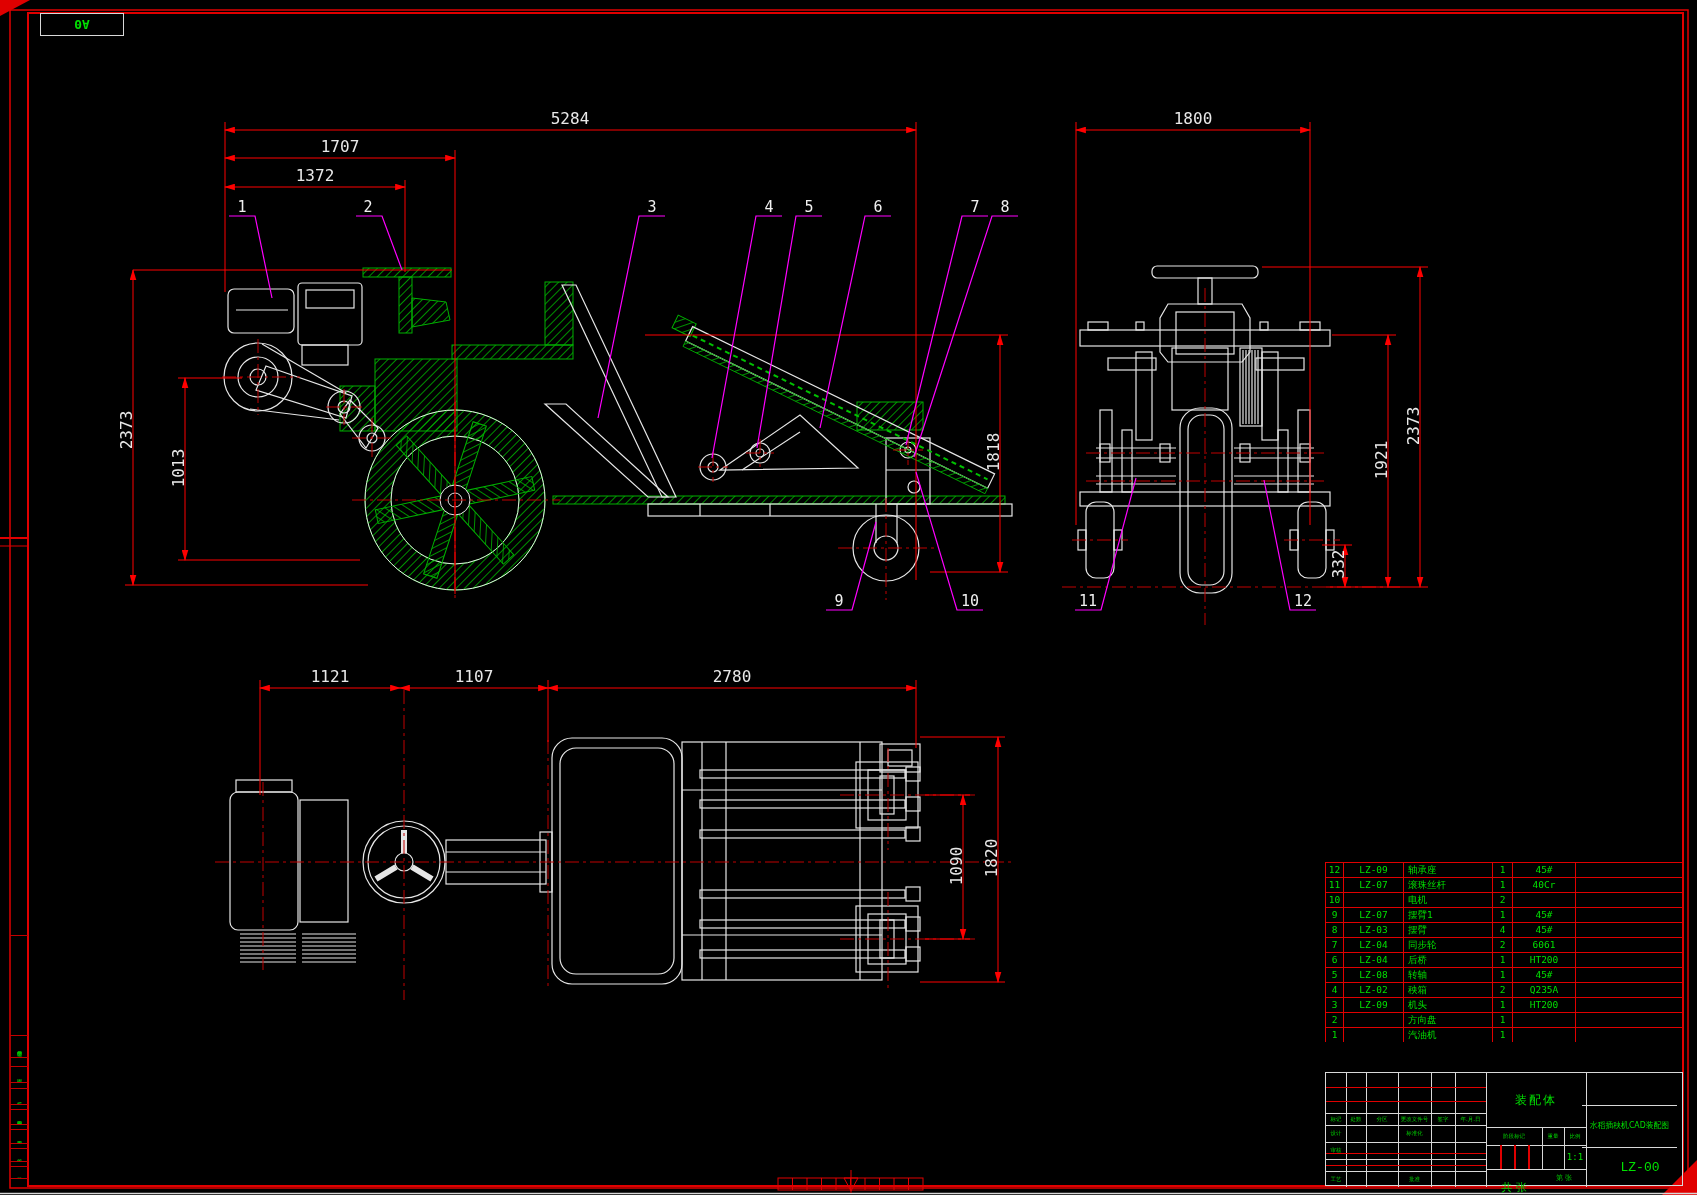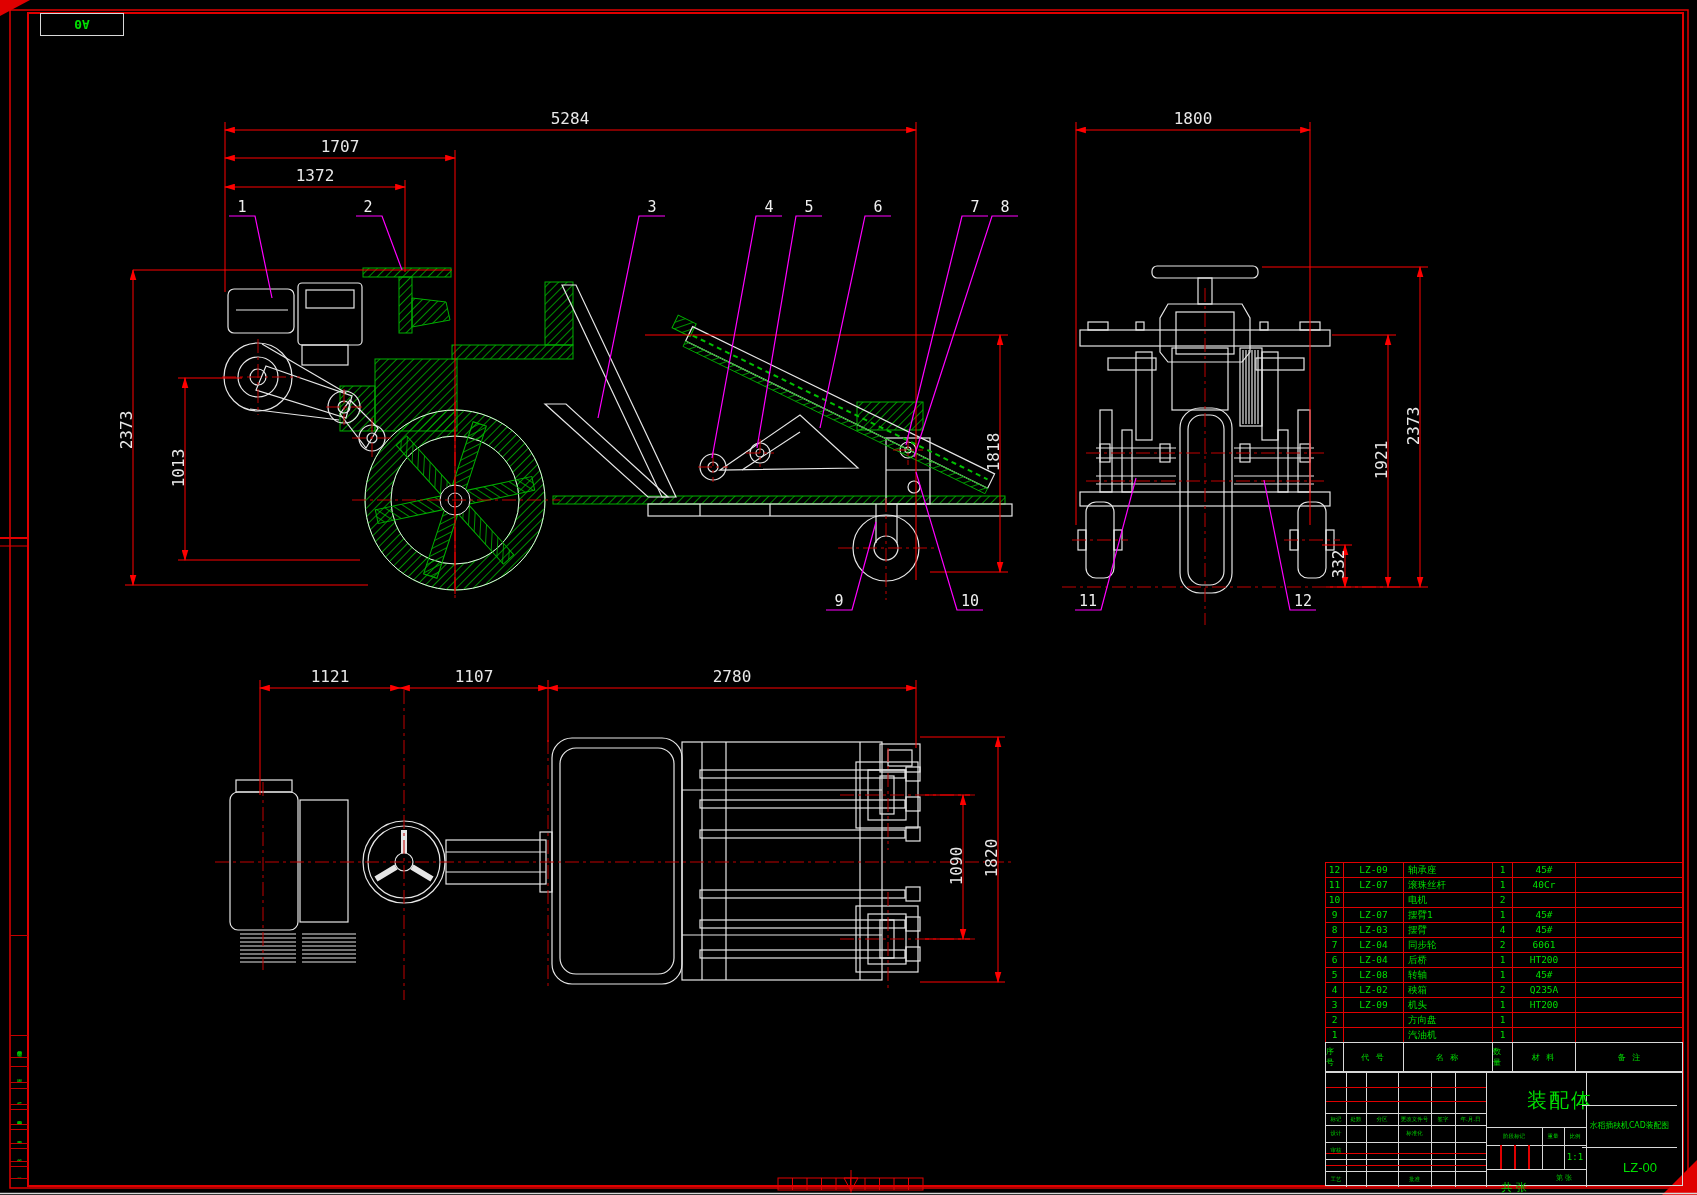--- a/index.html
+++ b/index.html
@@ -467,28 +467,20 @@
         <span></span>
       </div>
   <div class="bom-row">
         <span>1</span>
         <span></span>
         <span class="cjk">汽油机</span>
         <span>1</span>
         <span></span>
         <span></span>
       </div>
-  <div id="bomhead">
-    <span>序号</span>
-    <span>代 号</span>
-    <span>名 称</span>
-    <span>数量</span>
-    <span>材 料</span>
-    <span>备 注</span>
-  </div>
 </div>
 
 <div id="tblock">
 
   <div class="abs wl" style="left:160px;top:0;width:1px;height:114px"></div>
   <div class="abs wl" style="left:260px;top:0;width:1px;height:114px"></div>
 
   <div class="abs" style="left:0;top:0;width:160px;height:114px">
     <div class="abs wl" style="left:20px;top:0;width:1px;height:114px"></div>
     <div class="abs wl" style="left:40px;top:0;width:1px;height:114px"></div>
@@ -516,33 +508,33 @@
     <div class="abs lbl" style="left:0;top:98px;width:20px;height:16px">工艺</div>
     <div class="abs lbl" style="left:72px;top:98px;width:33px;height:16px">批准</div>
   </div>
 
   <div class="abs" style="left:160px;top:0;width:100px;height:114px">
     <div class="abs wl" style="left:0;top:54px;width:100px;height:1px"></div>
     <div class="abs wl" style="left:0;top:72px;width:100px;height:1px"></div>
     <div class="abs wl" style="left:0;top:96px;width:100px;height:1px"></div>
     <div class="abs wl" style="left:56px;top:54px;width:1px;height:42px"></div>
     <div class="abs wl" style="left:78px;top:54px;width:1px;height:42px"></div>
-    <div class="abs" style="left:0;top:0;width:100px;height:54px;display:flex;align-items:center;justify-content:center;font-size:20px;letter-spacing:2px;margin-left:24px;">装配体</div>
+    <div class="abs" style="left:0;top:0;width:100px;height:54px;display:flex;align-items:center;justify-content:center;font-size:12px;letter-spacing:2px;">装配体</div>
     <div class="abs lbl" style="left:0;top:54px;width:56px;height:18px">阶段标记</div>
     <div class="abs lbl" style="left:56px;top:54px;width:22px;height:18px">重量</div>
     <div class="abs lbl" style="left:78px;top:54px;width:22px;height:18px">比例</div>
     <div class="abs rl" style="left:14px;top:72px;width:2px;height:24px"></div>
     <div class="abs rl" style="left:28px;top:72px;width:2px;height:24px"></div>
     <div class="abs rl" style="left:42px;top:72px;width:2px;height:24px"></div>
     <div class="abs" style="left:78px;top:72px;width:22px;height:24px;display:flex;align-items:center;justify-content:center;font-size:9px;font-family:'DejaVu Sans Mono',monospace;">1:1</div>
     <div class="abs lbl" style="left:0;top:96px;width:56px;height:36px;font-size:11px">共 张</div>
     <div class="abs lbl" style="left:56px;top:96px;width:44px;height:18px;font-size:7px">第 张</div>
   </div>
 
   <div class="abs" style="left:256px;top:0;width:95px;height:114px">
     <div class="abs wl" style="left:0;top:32px;width:95px;height:1px"></div>
     <div class="abs wl" style="left:0;top:74px;width:95px;height:1px"></div>
     <div class="abs" style="left:0;top:32px;width:95px;height:42px;display:flex;align-items:center;justify-content:center;font-size:8.5px;white-space:nowrap;transform:scaleX(.92);">水稻插秧机CAD装配图</div>
-    <div class="abs" style="left:0;top:74px;width:116px;height:40px;display:flex;align-items:center;justify-content:center;font-size:13px;font-family:Liberation Sans, sans-serif;">LZ-00</div>
+    <div class="abs" style="left:0;top:74px;width:116px;height:40px;display:flex;align-items:center;justify-content:center;font-size:13px;font-family:Liberation Mono, monospace;">LZ-00</div>
   </div>
 </div>
 
 </div>
 
 </body></html>

